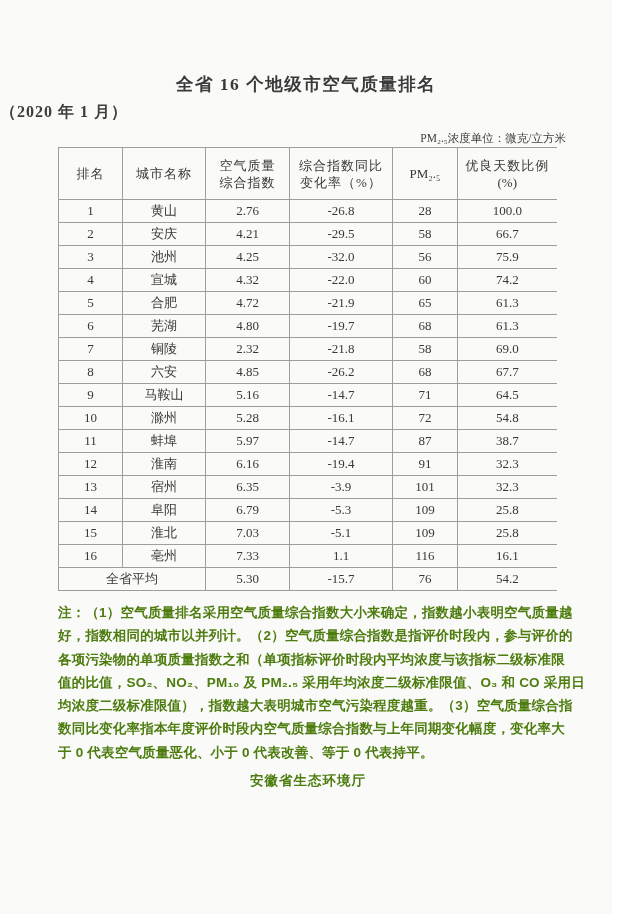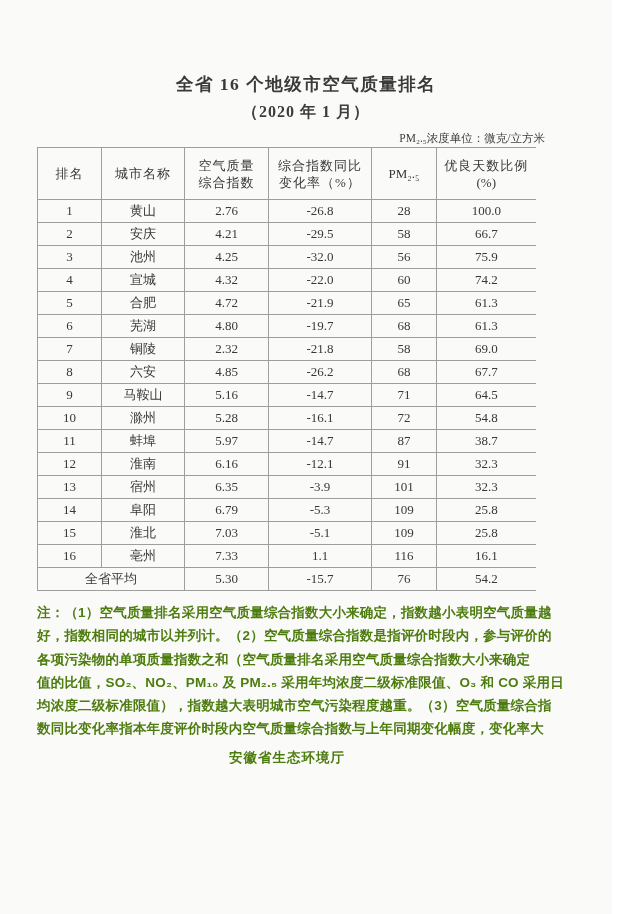--- a/index.html
+++ b/index.html
@@ -16,30 +16,29 @@
     margin-top: 72px;
     text-align: center;
     font-size: 17.5px;
     font-weight: bold;
     letter-spacing: 1.5px;
     color: #3a3a3a;
     white-space: nowrap;
     line-height: 24px;
   }
   .subtitle {
-    text-align: center;
     font-size: 16px;
     font-weight: bold;
     letter-spacing: 1px;
     margin-top: 4px;
     line-height: 24px;
     white-space: nowrap;
   }
   .content {
-    margin-left: 37px;
+    margin-left: 58px;
     width: 498px;
   }
   .unit-note {
     width: 508px;
     text-align: right;
     font-size: 11.5px;
     color: #404040;
     margin-top: 7px;
     margin-bottom: 2px;
     line-height: 14px;
@@ -218,21 +217,21 @@
             <td>蚌埠</td>
             <td>5.97</td>
             <td>-14.7</td>
             <td>87</td>
             <td>38.7</td>
           </tr>
           <tr>
             <td>12</td>
             <td>淮南</td>
             <td>6.16</td>
-            <td>-12.1</td>
+            <td>-19.4</td>
             <td>91</td>
             <td>32.3</td>
           </tr>
           <tr>
             <td>13</td>
             <td>宿州</td>
             <td>6.35</td>
             <td>-3.9</td>
             <td>101</td>
             <td>32.3</td>
@@ -269,21 +268,22 @@
           <td>-15.7</td>
           <td>76</td>
           <td>54.2</td>
         </tr>
       </tbody>
     </table>
 
     <div class="notes">
       <div class="note-line">注：（1）空气质量排名采用空气质量综合指数大小来确定，指数越小表明空气质量越</div>
       <div class="note-line">好，指数相同的城市以并列计。（2）空气质量综合指数是指评价时段内，参与评价的</div>
-      <div class="note-line">各项污染物的单项质量指数之和（空气质量排名采用空气质量综合指数大小来确定</div>
+      <div class="note-line">各项污染物的单项质量指数之和（单项指标评价时段内平均浓度与该指标二级标准限</div>
       <div class="note-line">值的比值，SO₂、NO₂、PM₁₀ 及 PM₂.₅ 采用年均浓度二级标准限值、O₃ 和 CO 采用日</div>
       <div class="note-line">均浓度二级标准限值），指数越大表明城市空气污染程度越重。（3）空气质量综合指</div>
       <div class="note-line">数同比变化率指本年度评价时段内空气质量综合指数与上年同期变化幅度，变化率大</div>
+      <div class="note-line">于 0 代表空气质量恶化、小于 0 代表改善、等于 0 代表持平。</div>
       <div class="signature">安徽省生态环境厅</div>
     </div>
 
   </div>
 </div>
 
 </body></html>

